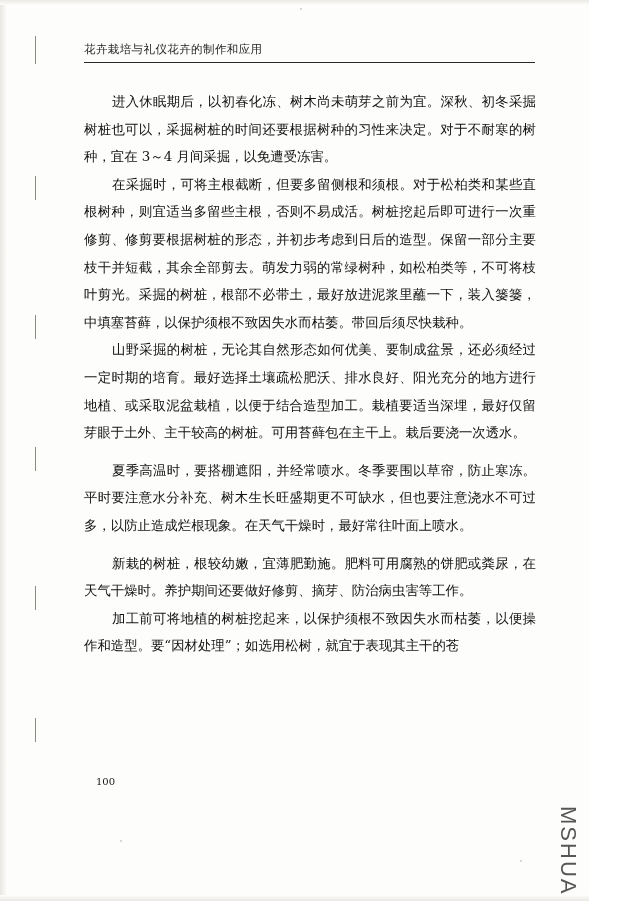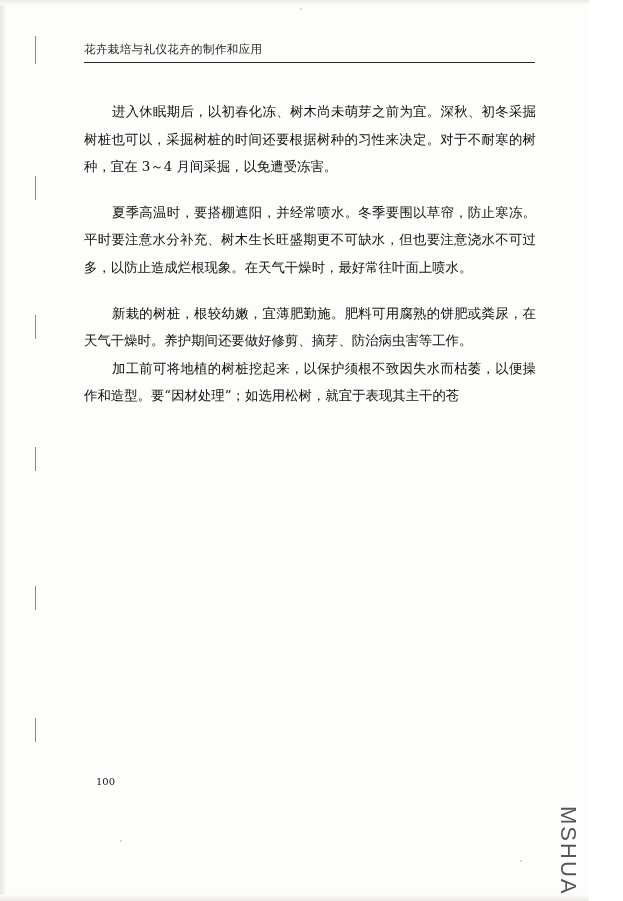--- a/index.html
+++ b/index.html
@@ -61,37 +61,37 @@
     left: 84px;
     top: 62px;
     width: 451px;
     height: 1px;
     background: #2a2a2a;
   }
 
   .body-text {
     position: absolute;
     left: 84px;
-    top: 98px;
+    top: 88px;
     width: 452px;
     font-family: "DejaVu Serif", serif;
     font-size: 13.4px;
     line-height: 27.6px;
     color: #111111;
     text-align: justify;
     text-justify: inter-character;
   }
   .body-text p {
     margin: 0;
   }
   .body-text p.indent {
     text-indent: 28px;
   }
   .body-text p.gap {
-    margin-top: 18px;
+    margin-top: 10px;
   }
 
   .folio {
     position: absolute;
     left: 96px;
     top: 776px;
     font-size: 10px;
     color: #161616;
     font-family: "DejaVu Serif", serif;
   }
@@ -127,20 +127,22 @@
   <div class="rule r3"></div>
   <div class="rule r4"></div>
   <div class="rule r5"></div>
   <div class="rule r6"></div>
 
   <div class="running-head">花卉栽培与礼仪花卉的制作和应用</div>
   <div class="head-rule"></div>
 
   <div class="body-text">
     <p class="indent">进入休眠期后，以初春化冻、树木尚未萌芽之前为宜。深秋、初冬采掘树桩也可以，采掘树桩的时间还要根据树种的习性来决定。对于不耐寒的树种，宜在 3～4 月间采掘，以免遭受冻害。</p>
+    <p class="indent">在采掘时，可将主根截断，但要多留侧根和须根。对于松柏类和某些直根树种，则宜适当多留些主根，否则不易成活。树桩挖起后即可进行一次重修剪、修剪要根据树桩的形态，并初步考虑到日后的造型。保留一部分主要枝干并短截，其余全部剪去。萌发力弱的常绿树种，如松柏类等，不可将枝叶剪光。采掘的树桩，根部不必带土，最好放进泥浆里蘸一下，装入篓篓，中填塞苔藓，以保护须根不致因失水而枯萎。带回后须尽快栽种。</p>
+    <p class="indent">山野采掘的树桩，无论其自然形态如何优美、要制成盆景，还必须经过一定时期的培育。最好选择土壤疏松肥沃、排水良好、阳光充分的地方进行地植、或采取泥盆栽植，以便于结合造型加工。栽植要适当深埋，最好仅留芽眼于土外、主干较高的树桩。可用苔藓包在主干上。栽后要浇一次透水。</p>
     <p class="indent gap">夏季高温时，要搭棚遮阳，并经常喷水。冬季要围以草帘，防止寒冻。平时要注意水分补充、树木生长旺盛期更不可缺水，但也要注意浇水不可过多，以防止造成烂根现象。在天气干燥时，最好常往叶面上喷水。</p>
     <p class="indent gap">新栽的树桩，根较幼嫩，宜薄肥勤施。肥料可用腐熟的饼肥或粪尿，在天气干燥时。养护期间还要做好修剪、摘芽、防治病虫害等工作。</p>
     <p class="indent">加工前可将地植的树桩挖起来，以保护须根不致因失水而枯萎，以便操作和造型。要“因材处理”；如选用松树，就宜于表现其主干的苍</p>
   </div>
 
   <div class="folio">100</div>
   <div class="watermark">MSHUA</div>
 
   <div class="speck" style="left:300px; top:8px; width:2px; height:2px;"></div>
   <div class="speck" style="left:520px; top:860px; width:2px; height:2px;"></div>

